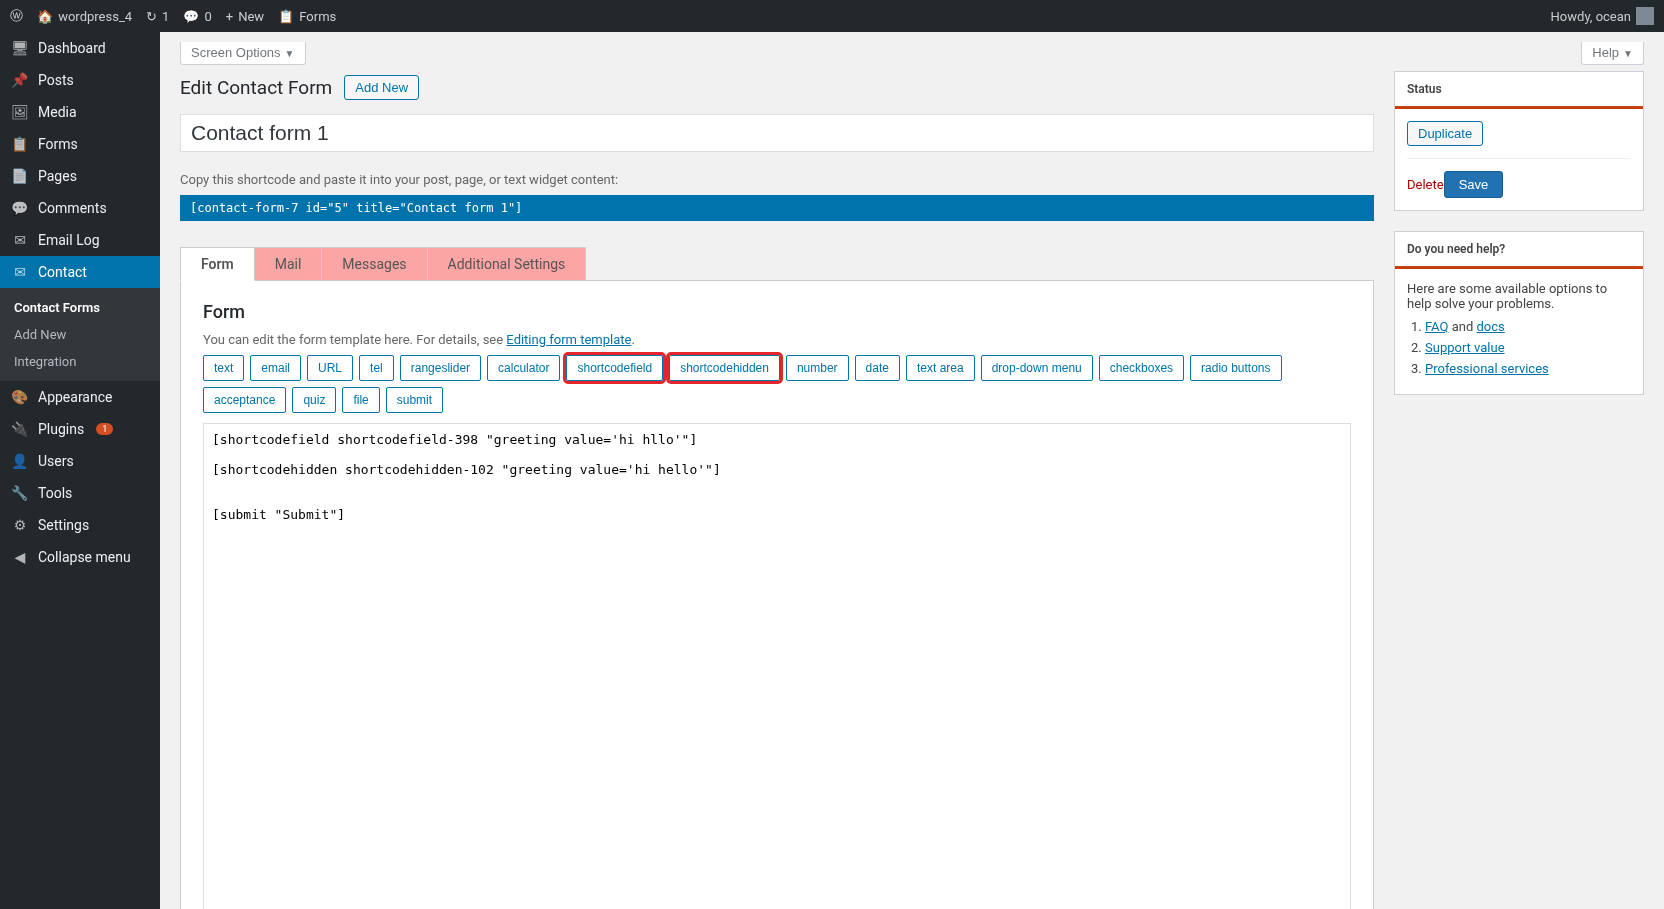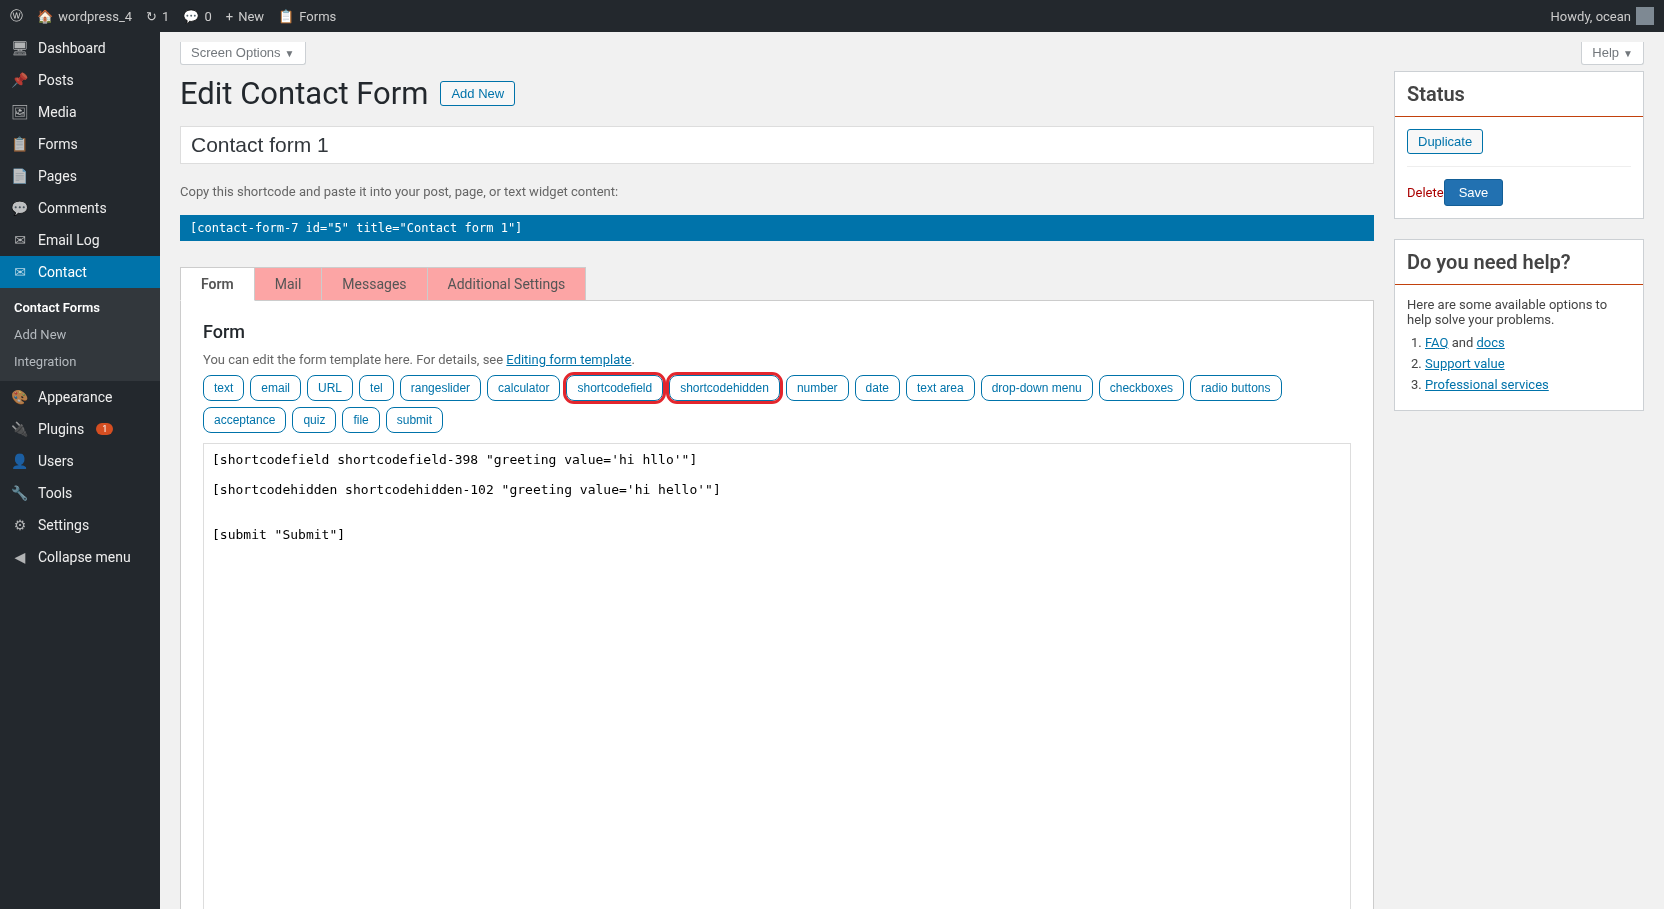--- a/index.html
+++ b/index.html
@@ -26,51 +26,51 @@
 .menu-icon { width: 20px; text-align: center; opacity: 0.7; }
 .badge { display: inline-block; background: #d54e21; color: #fff; border-radius: 10px; padding: 1px 6px; font-size: 9px; margin-left: 4px; }
 
 
 #content { flex: 1; padding: 10px 20px 40px 20px; }
 .top-right-btns { display: flex; justify-content: space-between; gap: 6px; margin-bottom: 6px; }
 .screen-btn { background: #fff; border: 1px solid #ccd0d4; border-top: none; color: #72777c; padding: 3px 10px 4px; font-size: 13px; cursor: pointer; border-bottom-left-radius: 3px; border-bottom-right-radius: 3px; }
 .screen-btn .tri { font-size: 10px; margin-left: 4px; }
 
 .heading-row { display: flex; align-items: center; gap: 12px; margin-bottom: 14px; margin-top: 4px; }
-.heading-row h1 { font-size: 31px; font-weight: 400; color: #23282d; }
+.heading-row h1 { font-size: 19px; font-weight: 400; color: #23282d; }
 .btn-secondary { color: #0073aa; border: 1px solid #0073aa; background: #f7f7f7; padding: 4px 10px; font-size: 13px; cursor: pointer; border-radius: 3px; }
 
 .columns { display: flex; gap: 20px; }
 .col-main { flex: 1; }
 .col-side { width: 250px; }
 
 #title-input { width: 100%; padding: 6px 10px; font-size: 21px; border: 1px solid #ddd; background: #fff; color: #32373c; margin-bottom: 20px; }
 
-.howto { color: #666; font-size: 13px; margin-bottom: 16px; }
+.howto { color: #666; font-size: 13px; margin-bottom: 8px; }
 .shortcode-bar { background: #0073aa; color: #fff; padding: 6px 10px; font-family: Consolas, Monaco, monospace; font-size: 12px; margin-bottom: 26px; }
 
 
 .tabs { display: flex; border-bottom: 1px solid #ccc; }
 .tab { padding: 8px 20px; border: 1px solid #ccc; border-bottom: none; background: #fca5a5; color: #555; margin-right: -1px; cursor: pointer; font-size: 14px; }
 .tab.active { background: #fff; border-bottom: 1px solid #fff; margin-bottom: -1px; font-weight: 600; }
 
 .panel-body { background: #fff; border: 1px solid #ccc; border-top: none; padding: 20px 22px; }
 .panel-body h2 { font-size: 18px; font-weight: 500; color: #23282d; margin-bottom: 10px; }
 .panel-body p { color: #666; margin-bottom: 8px; }
 .panel-body a { color: #0073aa; text-decoration: underline; }
 
 .tag-buttons { display: flex; flex-wrap: wrap; gap: 6px; margin-bottom: 10px; }
-.tag-btn { background: #fff; border: 1px solid #0073aa; color: #0073aa; padding: 5px 10px; font-size: 12px; cursor: pointer; border-radius: 8px; }
+.tag-btn { background: #fff; border: 1px solid #0073aa; color: #0073aa; padding: 5px 10px; font-size: 12px; cursor: pointer; border-radius: 2px; }
 .tag-btn.highlight { outline: 3px solid #e3262d; outline-offset: 0; }
 
 #form-textarea { width: 100%; height: 529px; border: 1px solid #ddd; padding: 8px; font-family: Consolas, Monaco, monospace; font-size: 13px; resize: vertical; }
 
 
 .side-box { background: #fff; border: 1px solid #ccd0d4; margin-bottom: 20px; }
-.side-box h3 { font-size: 20px; font-weight: 600; padding: 10px 12px; border-bottom: 1px solid #c2410c; }
+.side-box h3 { font-size: 12px; font-weight: 600; padding: 10px 12px; border-bottom: 3px solid #c2410c; }
 .side-box .inside { padding: 12px; font-size: 13px; }
 .side-box .dup-row { display: flex; justify-content: flex-start; padding-bottom: 12px; border-bottom: 1px solid #eee; margin-bottom: 12px; }
 .side-box .actions { display: flex; justify-content: flex-start; align-items: center; }
 .delete-link { color: #a00; text-decoration: none; cursor: pointer; }
 .btn-primary { background: #2271b1; border: 1px solid #135e96; color: #fff; padding: 5px 14px; font-size: 13px; cursor: pointer; border-radius: 3px; }
 .help-list { padding-left: 18px; margin-top: 8px; }
 .help-list li { margin-bottom: 6px; }
 .help-list a { color: #0073aa; text-decoration: underline; }
 </style>
 </head>

